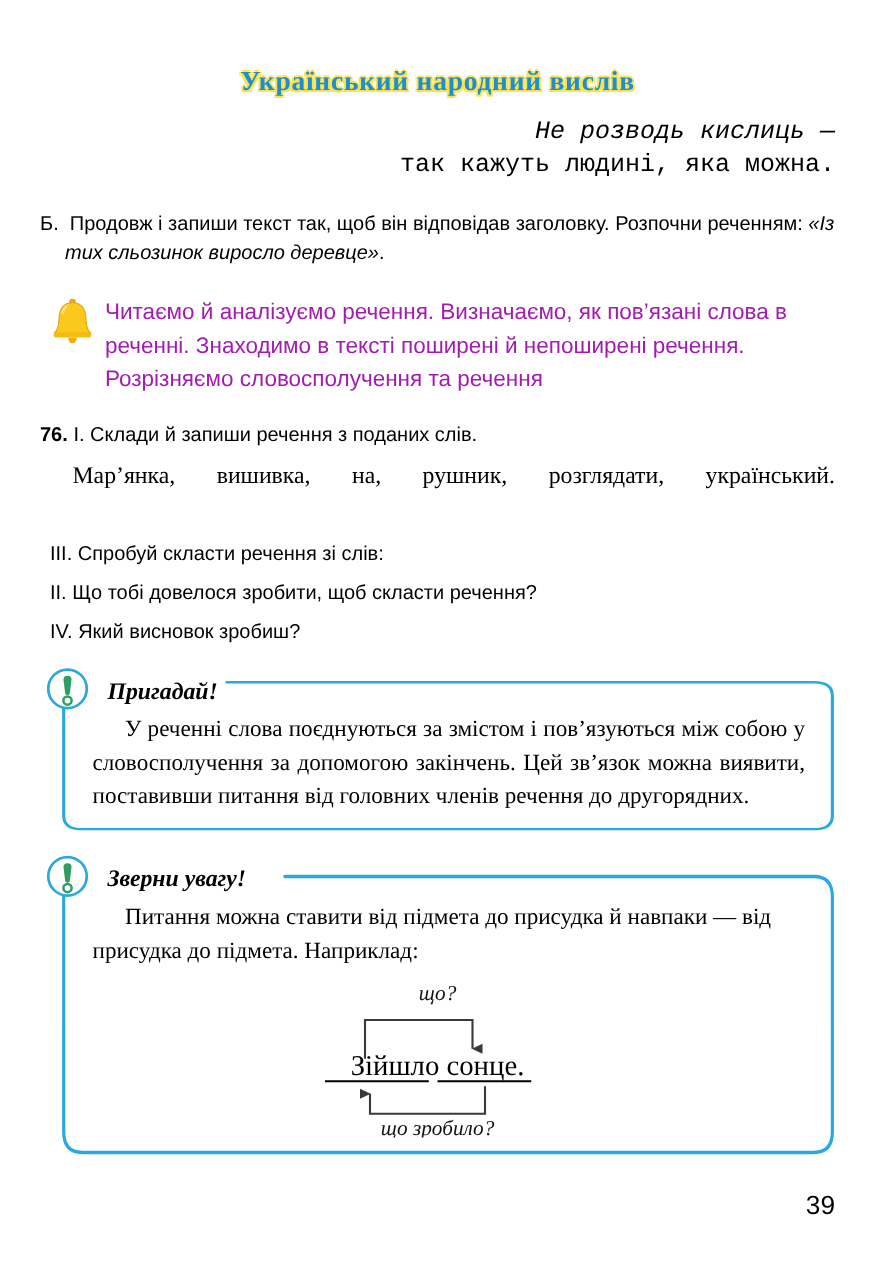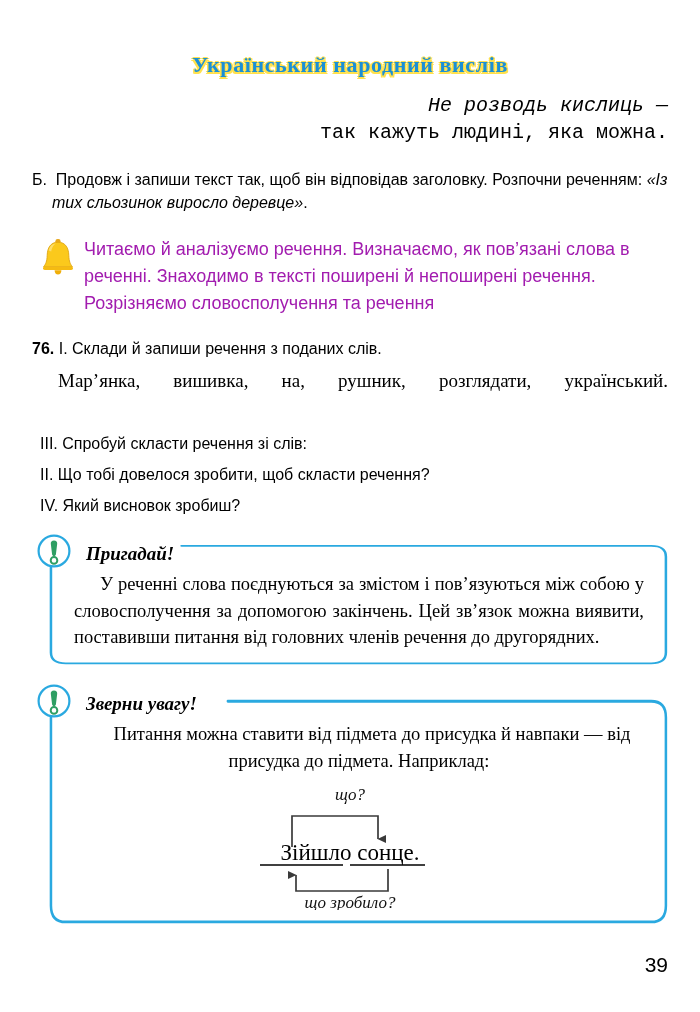--- a/index.html
+++ b/index.html
@@ -163,21 +163,21 @@
   }
   .callout-body {
     font-family: "Liberation Serif", serif;
     font-size: 18.5px;
     line-height: 1.44;
     text-align: justify;
     text-indent: 26px;
     margin: 4px 10px 0 28px;
   }
   .callout-body.no-justify {
-    text-align: center;
+    text-align: left;
   }
 
   
   .diagram {
     margin: 10px 0 0 0;
     display: flex;
     justify-content: center;
   }
   .diagram svg {
     display: block;

